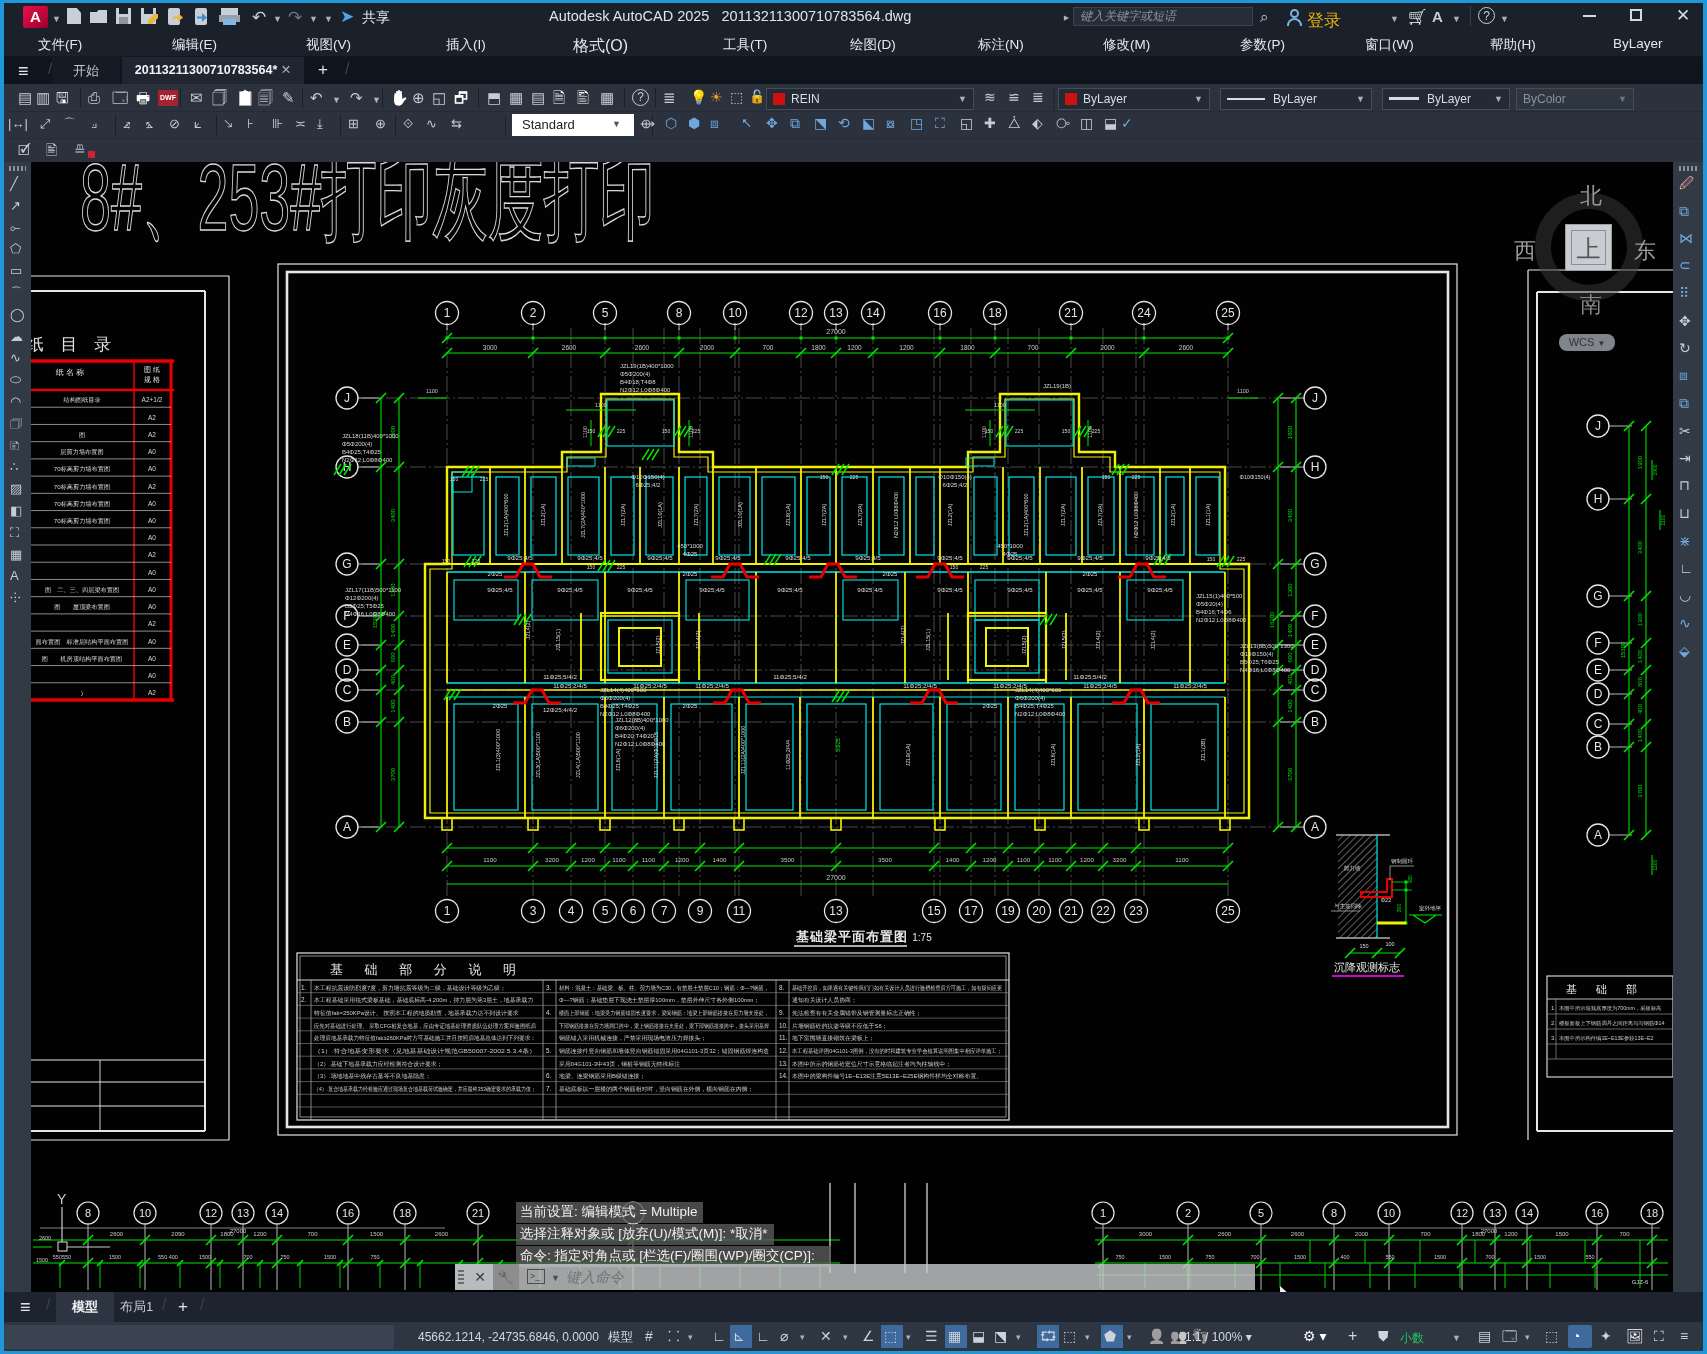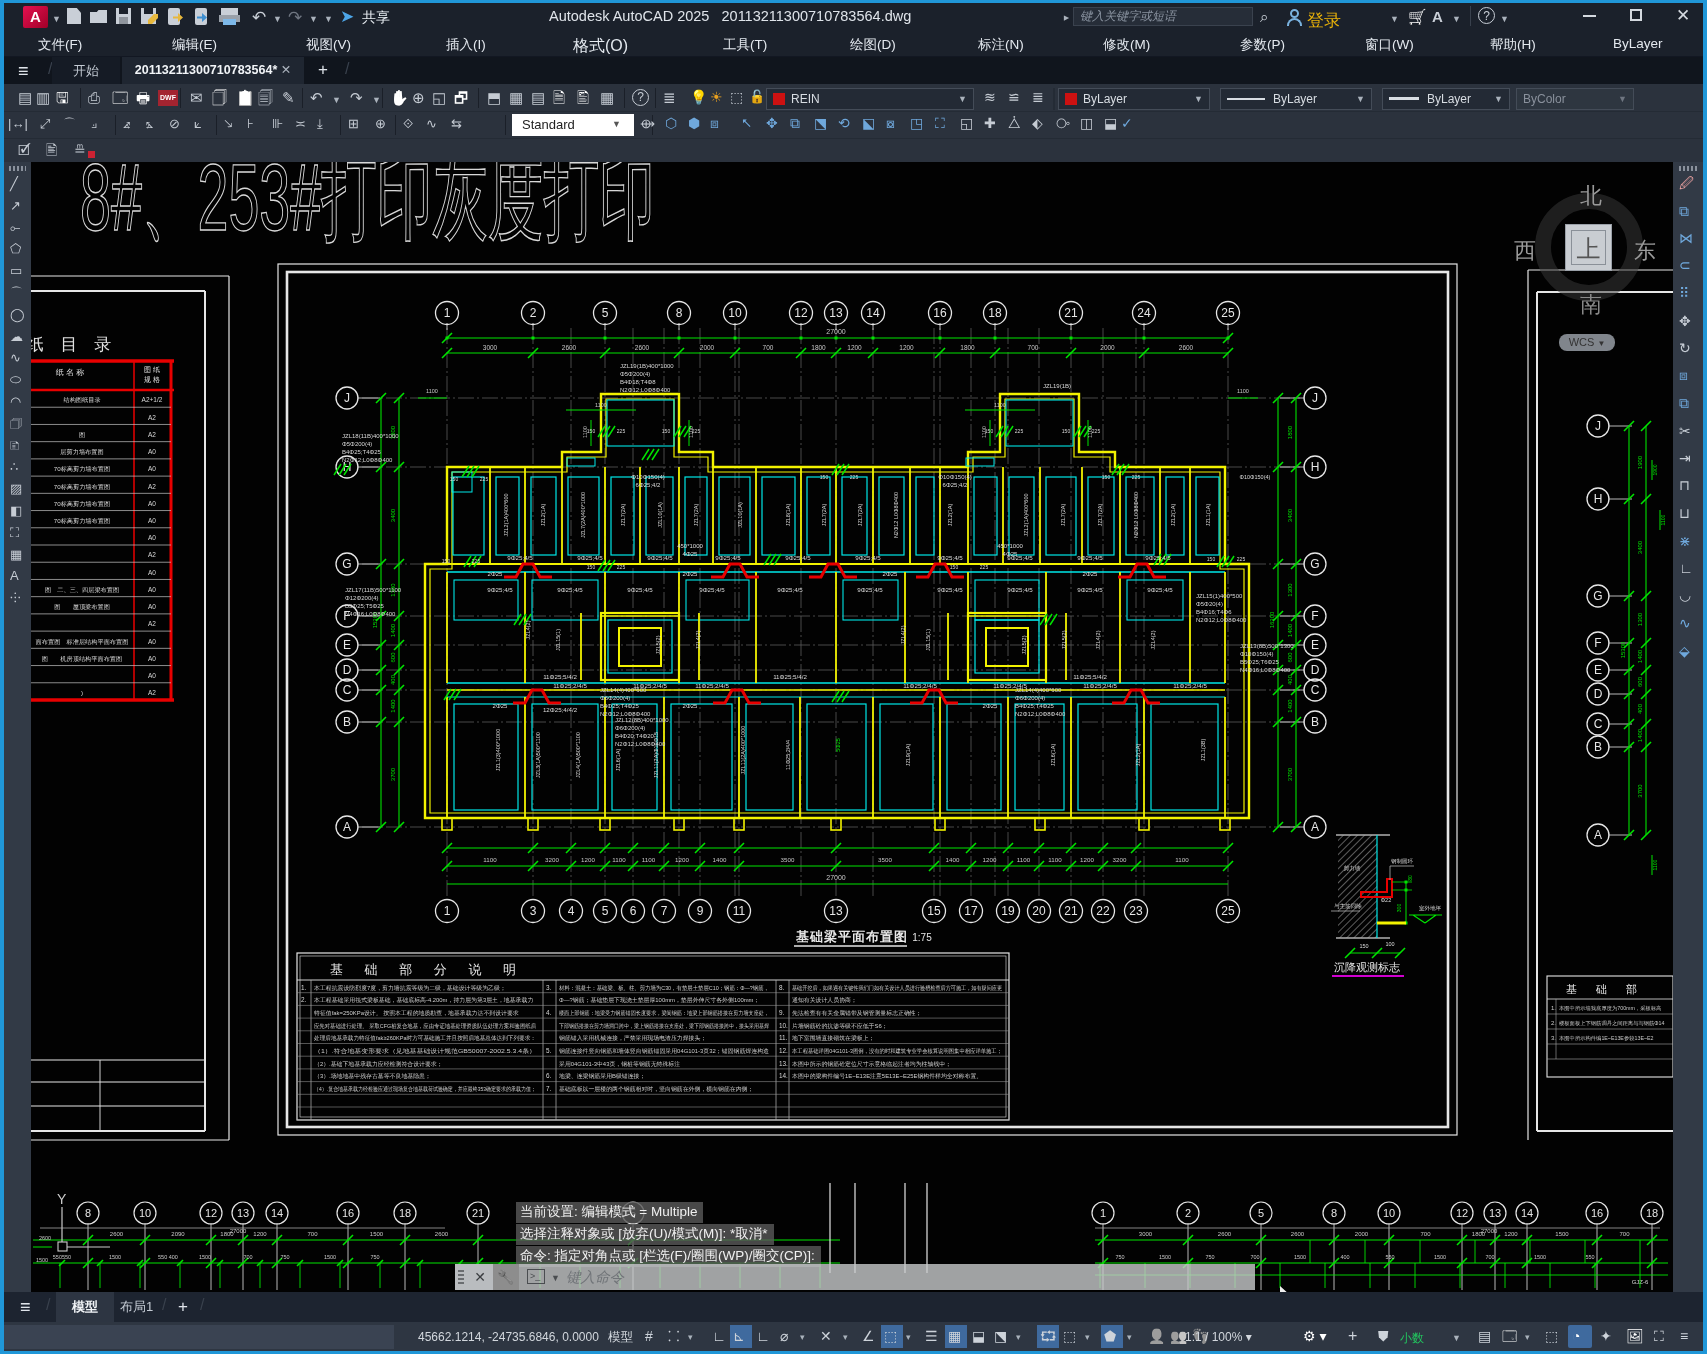--- a/index.html
+++ b/index.html
@@ -1329,21 +1329,21 @@
 <div class="abs" style="left:1535px;top:193px;width:108px;height:108px;border-radius:50%;border:16px solid rgba(58,58,58,.5)"></div>
 <div class="abs" style="left:1580px;top:181px;color:#9a9a9a;font-size:22px">北</div>
 <div class="abs" style="left:1514px;top:236px;color:#9a9a9a;font-size:22px">西</div>
 <div class="abs" style="left:1634px;top:236px;color:#9a9a9a;font-size:22px">东</div>
 <div class="abs" style="left:1580px;top:290px;color:#888;font-size:22px">南</div>
 <div class="abs" style="left:1565px;top:224px;width:47px;height:47px;background:#c9cdd2;border:1px solid #9aa0a8"></div>
 <div class="abs" style="left:1571px;top:230px;width:35px;height:35px;border:1px solid #8a9098;color:#555;font-size:24px;text-align:center;line-height:35px">上</div>
 <div class="abs" style="left:1559px;top:334px;width:56px;height:17px;background:rgba(150,156,164,.85);border-radius:8px;color:#333;font-size:11px;text-align:center;line-height:17px">WCS <span style="font-size:8px">▼</span></div>
 <div style="position:absolute;background:rgba(88,88,88,.82);color:#f0f0f0;font-size:13.5px;font-family:Liberation Sans,sans-serif;padding:1px 6px 2px 4px;white-space:nowrap;left:516px;top:1202px">当前设置: 编辑模式 = Multiple</div>
 <div style="position:absolute;background:rgba(88,88,88,.82);color:#f0f0f0;font-size:13.5px;font-family:Liberation Sans,sans-serif;padding:1px 6px 2px 4px;white-space:nowrap;left:516px;top:1224px">选择注释对象或 [放弃(U)/模式(M)]: *取消*</div>
-<div style="position:absolute;background:rgba(88,88,88,.82);color:#f0f0f0;font-size:13.5px;font-family:Liberation Sans,sans-serif;padding:1px 6px 2px 4px;white-space:nowrap;left:516px;top:1246px">命令: 指定对角点或 [栏选(F)/圈围(WP)/圈交(CP)]:</div>
+<div style="position:absolute;background:rgba(88,88,88,.82);color:#f0f0f0;font-size:13.5px;font-family:Liberation Sans,sans-serif;padding:1px 16px 2px 4px;white-space:nowrap;left:516px;top:1246px">命令: 指定对角点或 [栏选(F)/圈围(WP)/圈交(CP)]:</div>
 <div class="abs" style="left:455px;top:1264px;width:12px;height:26px;background:#b9bcbf;display:flex;align-items:center;justify-content:center">
     <div style="width:6px;height:14px;background:repeating-linear-gradient(0deg,#6a6d70 0 2px,transparent 2px 4px)"></div>
   </div>
 <div class="abs" style="left:467px;top:1264px;width:26px;height:26px;background:#b9bcbf;color:#3a3d40;font-size:14px;text-align:center;line-height:26px">✕</div>
 <div class="abs" style="left:493px;top:1264px;width:26px;height:26px;background:#b9bcbf;color:#3a3d40;font-size:14px;text-align:center;line-height:26px;filter:grayscale(1) brightness(.75)">🔧</div>
 <div class="abs" style="left:519px;top:1264px;width:736px;height:26px;background:rgba(200,202,204,.80)"></div>
 <div class="abs" style="left:527px;top:1269px;width:18px;height:15px;border:1.5px solid #4a4d50;color:#4a4d50;font-size:9px;line-height:13px;padding-left:2px">&gt;_</div>
 <div class="abs" style="left:551px;top:1273px;color:#4a4d50;font-size:9px">▼</div>
 <div class="abs" style="left:566px;top:1268px;color:#707478;font-size:14.5px;font-style:italic">键入命令</div>
 <div class="abs" style="left:1280px;top:1286px;width:13px;height:19px;background:#f0f0f0;clip-path:polygon(0 0,100% 62%,55% 62%,70% 95%,55% 100%,42% 68%,0 90%)"></div>

